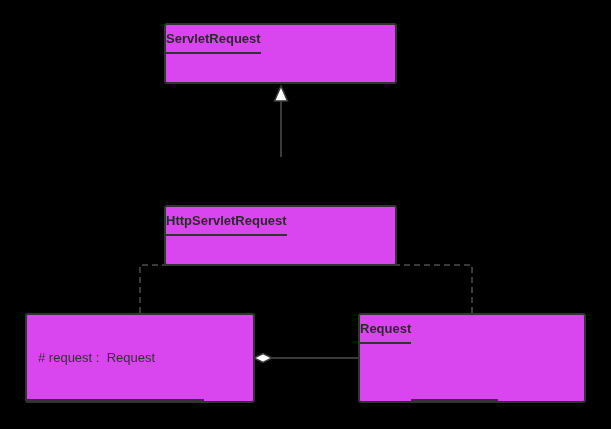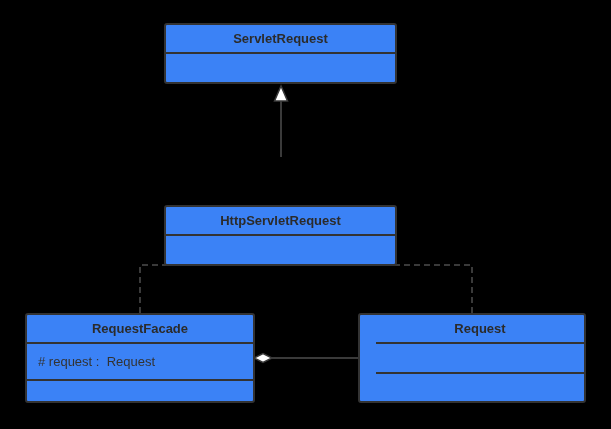--- a/index.html
+++ b/index.html
@@ -16,25 +16,25 @@
     overflow: hidden;
   }
   #connectors {
     position: absolute;
     left: 0; top: 0;
     width: 611px; height: 429px;
   }
   .uml-class {
     position: absolute;
     box-sizing: border-box;
-    background: #3b82f6;
+    background: #d946ef;
     border: 2px solid #333333;
     border-radius: 3px;
     display: flex;
-    flex-direction: column;
+    flex-direction: row;
   }
   .uml-title {
     flex: 0 0 auto;
     height: 27px;
     line-height: 27px;
     border-bottom: 2px solid #333333;
     text-align: center;
     font-size: 13px;
     font-weight: bold;
     color: #2b2b2b;
@@ -51,21 +51,21 @@
   .attr-text {
     font-size: 13px;
     color: #333333;
     padding-left: 11px;
     white-space: pre;
   }
   
   #cls-servletrequest     { left: 164px; top: 23px;  width: 233px; height: 61px; }
   #cls-httpservletrequest { left: 164px; top: 157px; width: 233px; height: 61px; margin-top: 48px; }
   #cls-requestfacade      { left: 25px;  top: 313px; width: 230px; height: 90px; }
-  #cls-request            { left: 358px; top: 313px; width: 228px; height: 90px; padding-left: 16px; }
+  #cls-request            { left: 358px; top: 313px; width: 228px; height: 90px; }
 </style>
 </head>
 <body>
 
 <div id="canvas">
 
   <svg id="connectors" viewBox="0 0 611 429" xmlns="http://www.w3.org/2000/svg">
 
     <g>
       <line x1="281" y1="157" x2="281" y2="100" stroke="#3a3a3a" stroke-width="2"></line>
@@ -92,21 +92,20 @@
     <div class="uml-title">ServletRequest</div>
     <div class="uml-comp"></div>
   </div>
 
   <div class="uml-class" id="cls-httpservletrequest">
     <div class="uml-title">HttpServletRequest</div>
     <div class="uml-comp"></div>
   </div>
 
   <div class="uml-class" id="cls-requestfacade">
-    <div class="uml-title">RequestFacade</div>
     <div class="uml-comp">
       <span class="attr-text"># request :  Request</span>
     </div>
     <div class="uml-comp"></div>
   </div>
 
   <div class="uml-class" id="cls-request">
     <div class="uml-title">Request</div>
     <div class="uml-comp"></div>
     <div class="uml-comp"></div>

